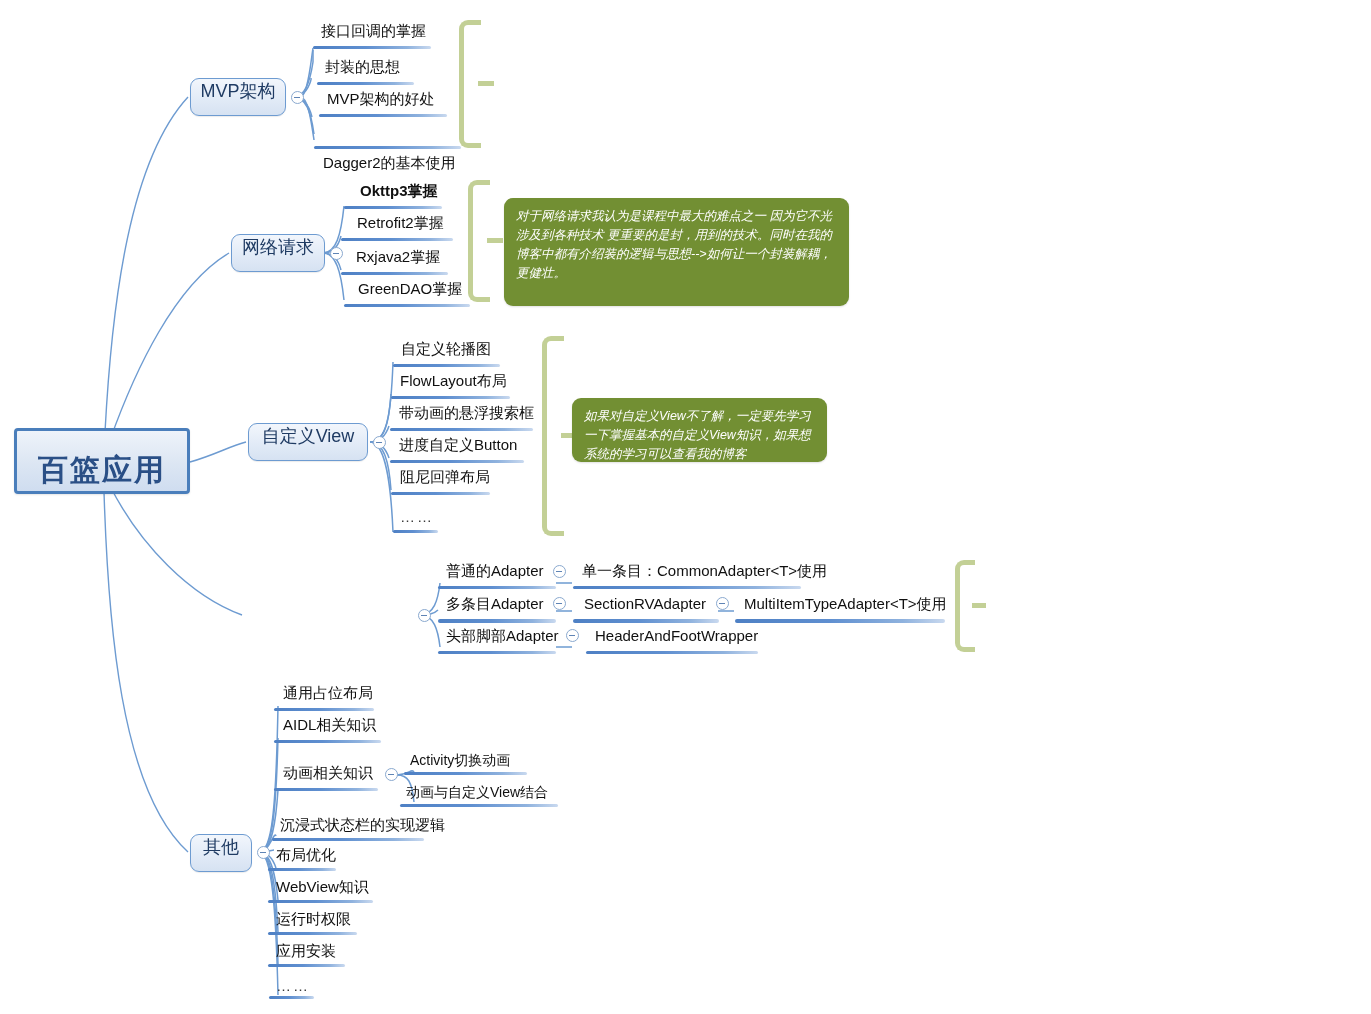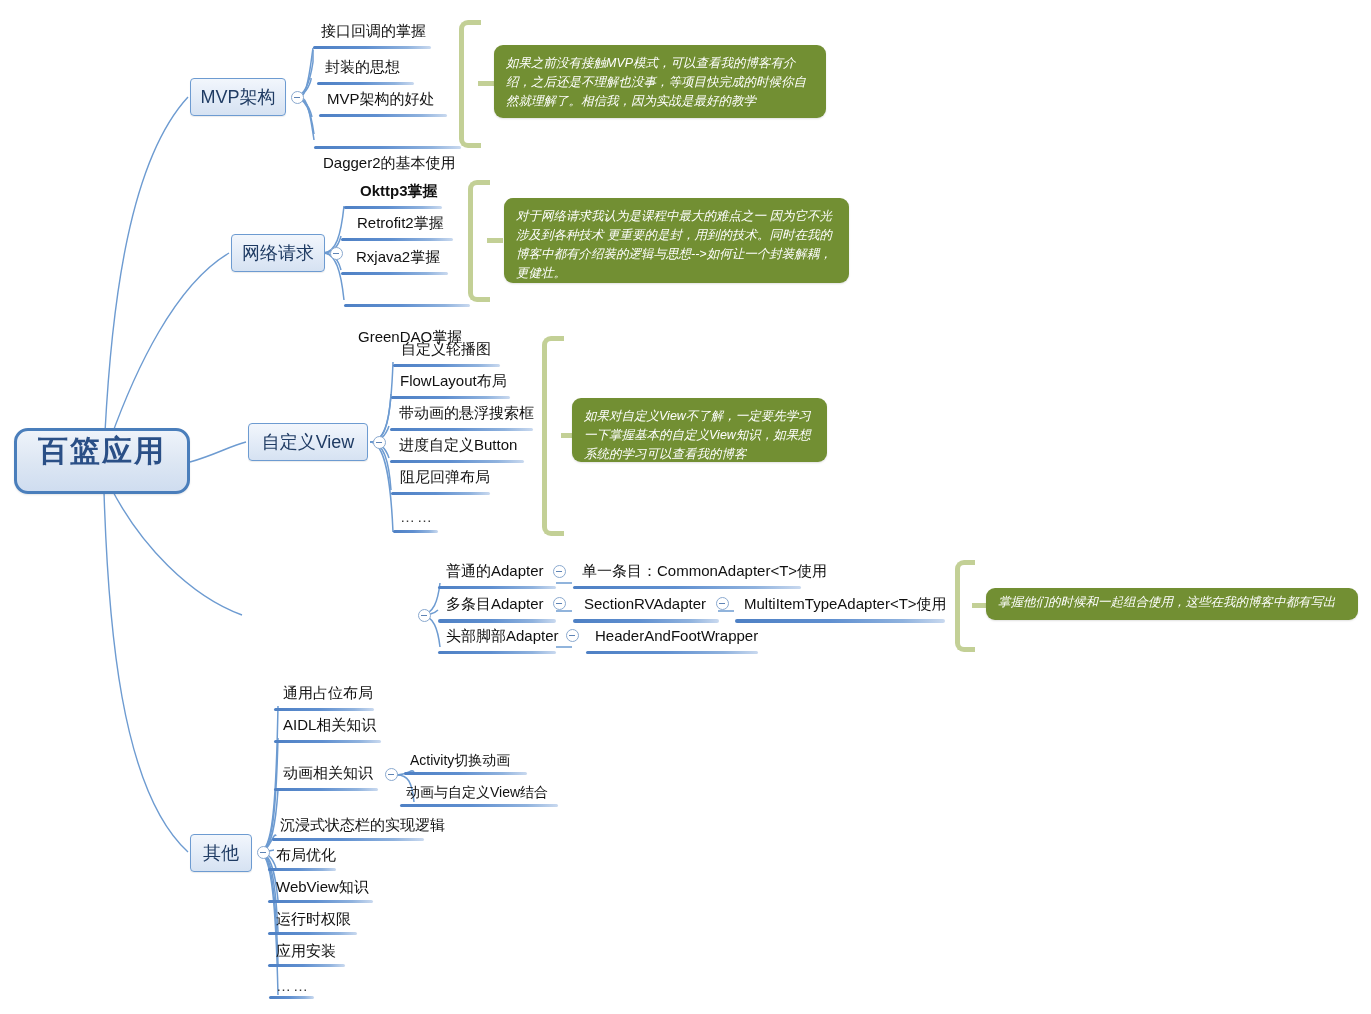--- a/index.html
+++ b/index.html
@@ -24,41 +24,40 @@
     width: 1371px;
     height: 1014px;
     pointer-events: none;
   }
 
   
   .root-node {
     position: absolute;
     box-sizing: border-box;
     display: flex;
-    align-items: flex-start;
+    align-items: flex-end;
     justify-content: center;
     border: 3px solid #4a7ebb;
-    border-radius: 14px;
+    border-radius: 4px;
     background: linear-gradient(to bottom, #eef3fa 0%, #dce6f3 55%, #cfddf0 100%);
     color: #2a4f86;
     font-size: 30px;
     font-weight: bold;
     letter-spacing: 2px;
     box-shadow: 0 1px 2px rgba(0,0,0,0.10);
   }
 
   
   .branch-node {
     position: absolute;
     box-sizing: border-box;
     display: flex;
-    align-items: center;
     justify-content: center;
     border: 1.6px solid #6d9bd1;
-    border-radius: 4px;
+    border-radius: 9px;
     background: linear-gradient(to bottom, #f2f6fc 0%, #e2ebf7 55%, #d6e2f2 100%);
     color: #1f3b63;
     font-size: 18px;
     white-space: nowrap;
     box-shadow: 0 1px 1px rgba(0,0,0,0.08);
   }
 
   
   .leaf {
     position: absolute;
@@ -225,42 +224,41 @@
   <div class="ubar" style="left:317px; top:82px; width:97px;"></div>
 
   <div class="leaf" style="left:327px; top:90px;">MVP架构的好处</div>
   <div class="ubar" style="left:319px; top:114px; width:128px;"></div>
 
   <div class="leaf" style="left:323px; top:122px;margin-top:32px;">Dagger2的基本使用</div>
   <div class="ubar" style="left:314px; top:146px; width:147px;"></div>
 
   <div class="bracket" style="left:459px; top:20px; width:22px; height:128px;"></div>
   <div class="bracket-stub" style="left:478px; top:81px; width:16px;"></div>
-  <div class="note" style="left:494px; top:45px; width:332px; height:73px;">如果之前没有接触MVP模式，可以查看我的博客有介绍，之后还是不理解也没事，等项目快完成的时候你自然就理解了。相信我，因为实战是最好的教学</div>
 
   <div class="branch-node" style="left:231px; top:234px; width:94px; height:38px;">
     <span>网络请求</span>
   </div>
   <div class="toggle" style="left:330px; top:247px;"></div>
 
   <div class="leaf" style="left:360px; top:182px;font-weight:bold;">Okttp3掌握</div>
   <div class="ubar" style="left:344px; top:206px; width:98px;"></div>
 
   <div class="leaf" style="left:357px; top:214px;">Retrofit2掌握</div>
   <div class="ubar" style="left:341px; top:238px; width:112px;"></div>
 
   <div class="leaf" style="left:356px; top:248px;">Rxjava2掌握</div>
   <div class="ubar" style="left:341px; top:272px; width:107px;"></div>
 
-  <div class="leaf" style="left:358px; top:280px;margin-top:48px;">GreenDAO掌握</div>
+  <div class="leaf" style="left:358px; top:280px;">GreenDAO掌握</div>
   <div class="ubar" style="left:344px; top:304px; width:126px;"></div>
 
   <div class="bracket" style="left:468px; top:180px; width:22px; height:122px;"></div>
   <div class="bracket-stub" style="left:487px; top:238px; width:16px;"></div>
-  <div class="note" style="left:504px; top:198px; width:345px; height:85px;">对于网络请求我认为是课程中最大的难点之一 因为它不光涉及到各种技术 更重要的是封，用到的技术。同时在我的博客中都有介绍装的逻辑与思想--&gt;如何让一个封装解耦，更健壮。</div>
+  <div class="note" style="left:504px; top:198px; width:345px; height:108px;">对于网络请求我认为是课程中最大的难点之一 因为它不光涉及到各种技术 更重要的是封，用到的技术。同时在我的博客中都有介绍装的逻辑与思想--&gt;如何让一个封装解耦，更健壮。</div>
 
   <div class="branch-node" style="left:248px; top:423px; width:120px; height:38px;">
     <span>自定义View</span>
   </div>
   <div class="toggle" style="left:373px; top:436px;"></div>
 
   <div class="leaf" style="left:401px; top:340px;">自定义轮播图</div>
   <div class="ubar" style="left:393px; top:364px; width:107px;"></div>
 
   <div class="leaf" style="left:400px; top:372px;">FlowLayout布局</div>
@@ -300,21 +298,20 @@
   <div class="ubar thick" style="left:735px; top:619px; width:210px;"></div>
 
   <div class="leaf" style="left:446px; top:627px;">头部脚部Adapter</div>
   <div class="ubar" style="left:438px; top:651px; width:118px;"></div>
   <div class="toggle" style="left:566px; top:629px;"></div>
   <div class="leaf" style="left:595px; top:627px;">HeaderAndFootWrapper</div>
   <div class="ubar" style="left:586px; top:651px; width:172px;"></div>
 
   <div class="bracket" style="left:955px; top:560px; width:20px; height:92px;"></div>
   <div class="bracket-stub" style="left:972px; top:603px; width:14px;"></div>
-  <div class="note one-line" style="left:986px; top:588px; width:372px; height:32px;">掌握他们的时候和一起组合使用，这些在我的博客中都有写出</div>
 
   <div class="branch-node" style="left:190px; top:834px; width:62px; height:38px;">
     <span>其他</span>
   </div>
   <div class="toggle" style="left:257px; top:846px;"></div>
 
   <div class="leaf" style="left:283px; top:684px;">通用占位布局</div>
   <div class="ubar" style="left:274px; top:708px; width:100px;"></div>
 
   <div class="leaf" style="left:283px; top:716px;">AIDL相关知识</div>

